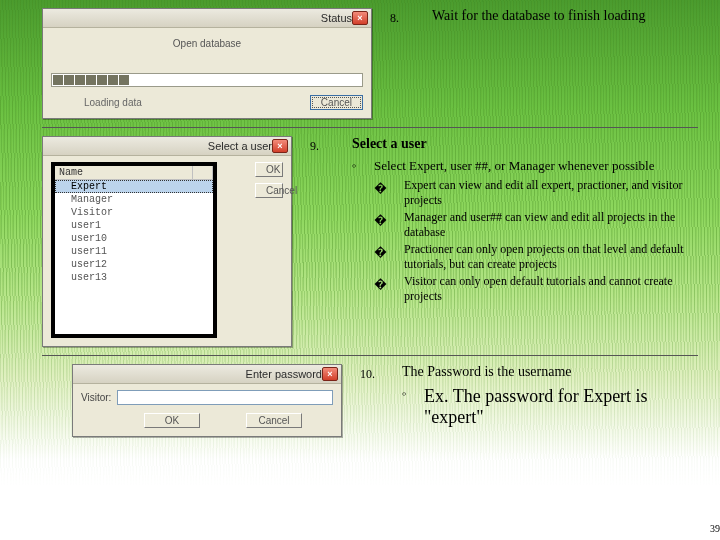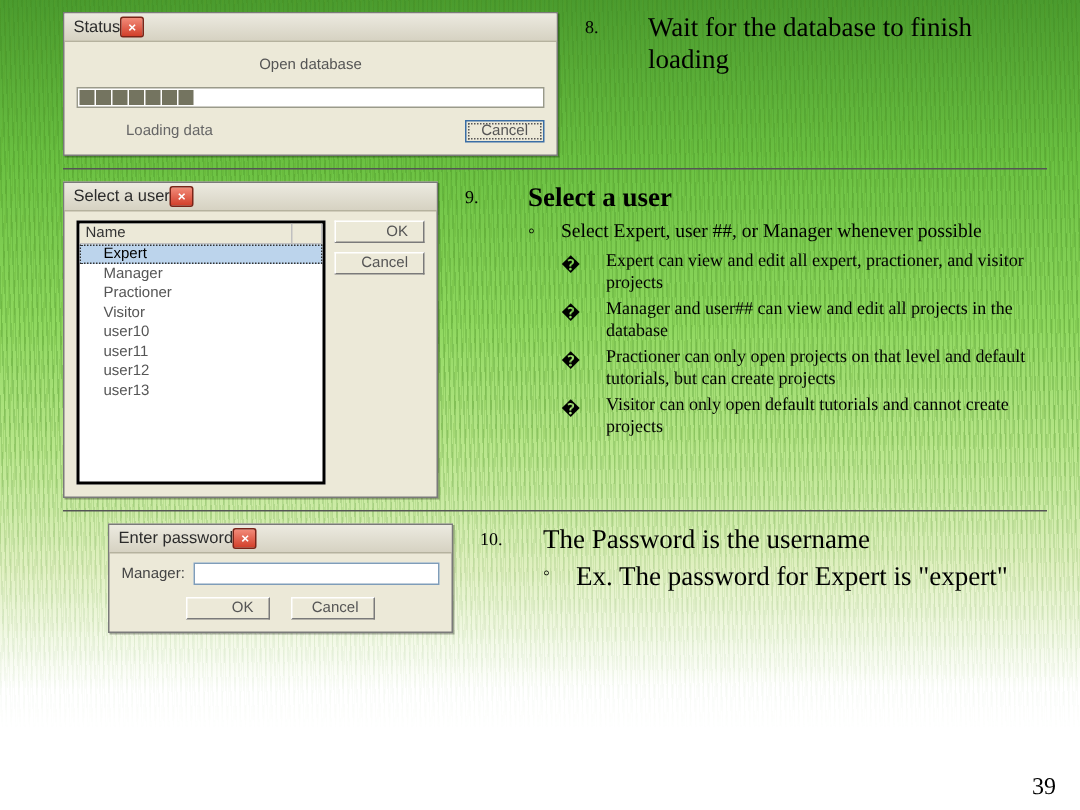--- a/index.html
+++ b/index.html
@@ -27,90 +27,91 @@
   }
   .row {
     display: flex;
     align-items: flex-start;
     gap: 18px;
   }
   
   .step-col { flex: 1; font-size: 15px; color: #000; }
   .step-heading { display: flex; gap: 18px; }
   .step-num { width: 24px; text-align: left; font-size: 12px; padding-top: 3px; }
-  .step-title { font-size: 18px; line-height: 1.15; flex: 1; }
+  .step-title { font-size: 14px; line-height: 1.15; flex: 1; }
   .step-title.bold { font-weight: bold; }
   .sub { margin-left: 42px; margin-top: 4px; font-size: 13px; }
   .sub-row { display: flex; gap: 14px; }
   .sub-mark { width: 8px; text-align: left; }
   .sub-body { flex: 1; }
   .box-list { margin-top: 4px; }
   .box-row { display: flex; gap: 18px; margin-bottom: 2px; }
   .box-mark { width: 12px; font-size: 13px; }
   .box-body { flex: 1; font-size: 12px; line-height: 1.25; }
   hr.sep { border: none; border-top: 1px solid #555; margin: 8px 0; }
-  .page-num { position: absolute; bottom: 6px; right: 16px; font-size: 16px; }
+  .page-num { position: absolute; bottom: 6px; right: 0; font-size: 10px; }
 
   
   .dlg {
     font-family: Tahoma, Arial, sans-serif;
     font-size: 10px;
     background: #ece9d8;
     border: 1px solid #7a7a7a;
     box-shadow: 1px 1px 0 rgba(0,0,0,0.3);
   }
   .titlebar {
-    display: flex; align-items: center; justify-content: flex-start;
+    display: flex; align-items: center; justify-content: flex-end;
     background: linear-gradient(to bottom, #eceae0, #d6d2c2);
     border-bottom: 1px solid #b5b29e;
     padding: 2px 3px 2px 6px;
     font-size: 11px; color: #2b2b2b;
   }
   .titlebar .close {
     width: 16px; height: 14px;
     background: linear-gradient(to bottom, #f28b7a, #d23f2a);
     border: 1px solid #7a2418; border-radius: 2px;
     color: #fff; font-size: 9px; line-height: 12px; text-align: center;
     font-family: Arial, sans-serif; font-weight: bold;
   }
   .dlg-body { padding: 6px 8px 8px; color: #444; }
   .btn {
     display: inline-block;
     background: #ece9d8;
     border: 1px solid #7a7a7a;
     border-top-color: #fff; border-left-color: #fff;
     padding: 1px 10px;
     font-size: 10px; color: #555;
-    text-align: right;
+    text-align: center;
+    margin-left: 32px;
   }
   .btn.focused { outline: 1px dotted #555; outline-offset: -3px; border: 1px solid #3a6ea5; }
   
   .dlg-progress { width: 330px; }
-  .progress-label { text-align: center; margin: 4px 0 9px; font-size: 10px; color: #555; }
+  .progress-label { text-align: center; margin: 4px 0 24px; font-size: 10px; color: #555; }
   .progress-track {
     border: 1px solid #9a9a8a; background: #fff; height: 14px; width: 100%;
     padding: 1px; display: flex; gap: 1px;
   }
   .seg { width: 10px; background: #747460; }
   .footer-row { display: flex; justify-content: space-between; align-items: center; margin-top: 8px; padding-left: 33px; }
   .footer-row .status { color: #666; }
   
   .dlg-select { width: 250px; }
   .select-body { display: flex; gap: 6px; }
   .listbox {
-    flex: 1; background: #fff; border: 2px solid #000000;
-    height: 176px; overflow: hidden; font-size: 10px; color: #333;
+    flex: 1; background: #fff; border: 4px solid #000000;
+    height: 176px; overflow: hidden; font-size: 10px; color: #333; font-family: Liberation Mono, monospace;
   }
   .listbox .hdr-row { display:flex; border-bottom:1px solid #c0c0c0; background:#ece9d8; }
   .listbox .hdr-row div { padding:1px 4px; border-right:1px solid #c0c0c0; }
   .listbox .item { padding: 0 16px; line-height: 13px; color: #555; }
   .listbox .item.sel { background: #bcd4ec; outline: 1px dotted #333; outline-offset: -1px; color: #000; }
   .btn-col { display:flex; flex-direction:column; gap:6px; width:60px; }
   
-  .dlg-pw { width: 230px; }
+  .dlg-pw { width: 270px; }
   .pw-row { display:flex; align-items:center; gap:6px; }
   .pw-input { flex:1; height:15px; background:#fff; border:1px solid #7f9db9; }
   .pw-btns { display:flex; justify-content:center; gap:14px; margin-top:8px; }
 </style>
 </head>
 <body>
 <div class="grass-overlay"></div>
 
 <div class="content">
 
@@ -157,22 +158,22 @@
         <div class="close">×</div>
       </div>
       <div class="dlg-body select-body">
         <div class="listbox">
           <div class="hdr-row">
               <div style="flex:1">Name</div>
               <div style="width:20px"></div>
             </div>
           <div class="item sel">Expert</div>
           <div class="item">Manager</div>
-          <div class="item">Practioner</div>
           <div class="item">Visitor</div>
+          <div class="item">user1</div>
           <div class="item">user10</div>
           <div class="item">user11</div>
           <div class="item">user12</div>
           <div class="item">user13</div>
         </div>
         <div class="btn-col">
           <span class="btn">OK</span>
           <span class="btn">Cancel</span>
         </div>
       </div>
@@ -214,21 +215,21 @@
 
   <div class="row">
 
     <div class="dlg dlg-pw" style="margin-left:30px;">
       <div class="titlebar">
         <span>Enter password</span>
         <div class="close">×</div>
       </div>
       <div class="dlg-body">
         <div class="pw-row">
-          <span>Manager:</span>
+          <span>Visitor:</span>
           <div class="pw-input"></div>
         </div>
         <div class="pw-btns">
           <span class="btn" style="width:56px">OK</span>
           <span class="btn" style="width:56px">Cancel</span>
         </div>
       </div>
     </div>
 
     <div class="step-col">

